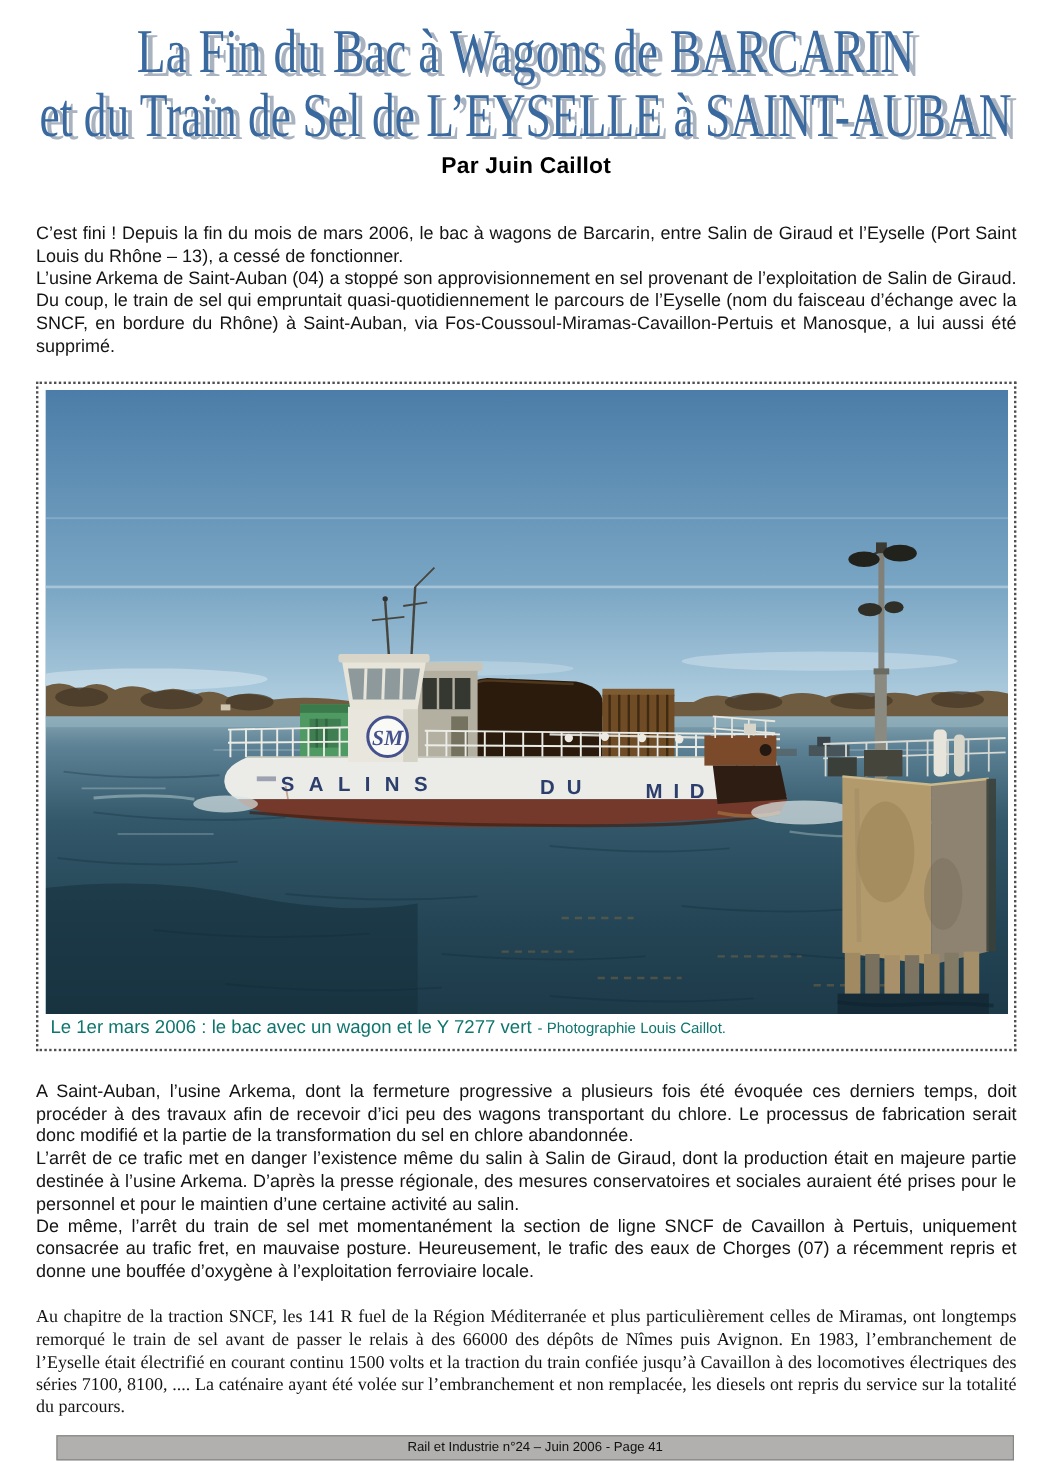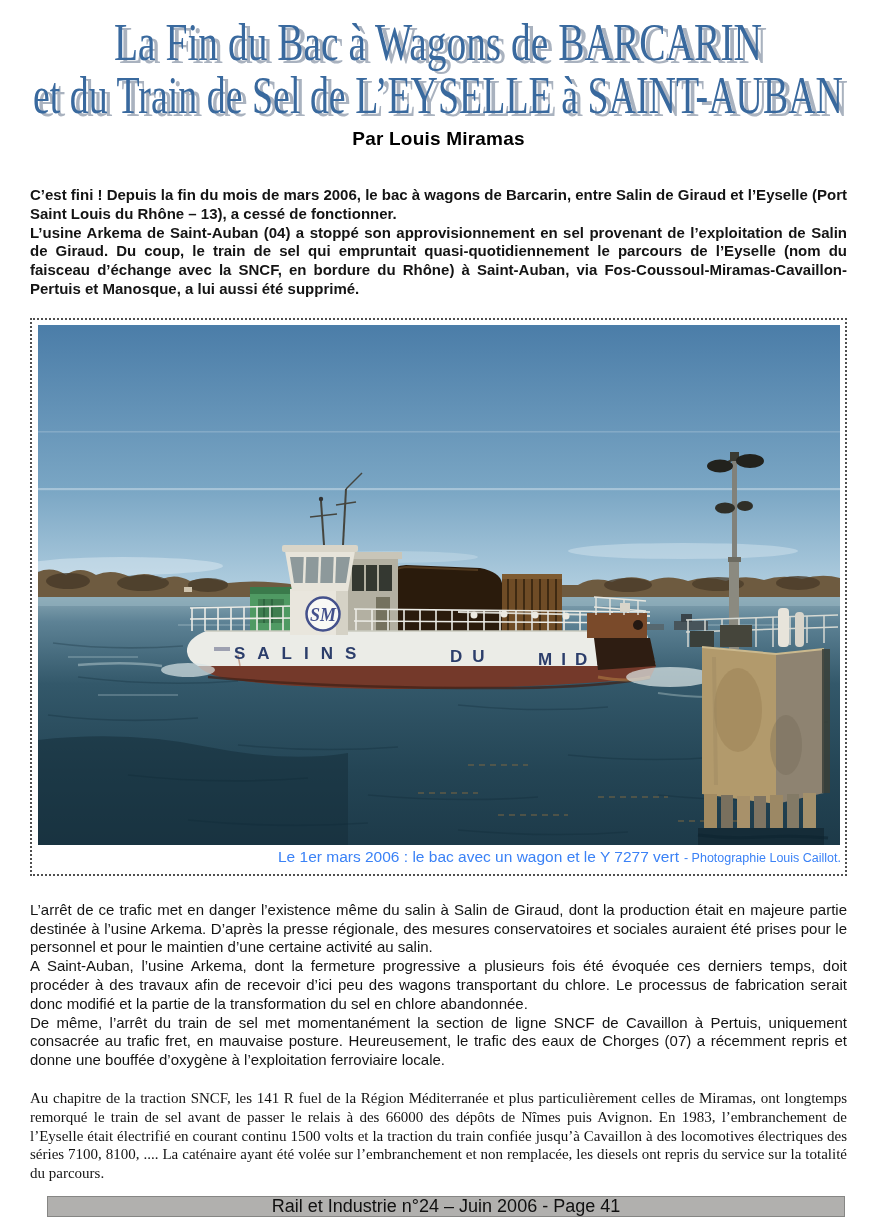--- a/index.html
+++ b/index.html
@@ -6,51 +6,51 @@
   body{width:880px;height:1218px;overflow:hidden;font-family:"Liberation Sans",sans-serif;}
   .page{box-sizing:border-box;width:880px;height:1218px;padding:10px 33px 0 30px;position:relative;background:#fff;}
 
   
   .title-svg{display:block;margin:0 auto;}
   .byline{font-size:19px;font-weight:bold;color:#000;text-align:center;margin-top:6px;letter-spacing:.2px;}
 
   
   .para-block{margin:0;}
   .para-block p{margin:0;font-size:15px;line-height:18.8px;text-align:justify;color:#141414;}
-  .intro{margin-top:36px;font-weight:bold;}
+  .intro{margin-top:36px;}
   .block2{margin-top:25px;}
   .block3{margin-top:19px;font-family:Liberation Serif, serif;}
 
   
   .photo-box{margin-top:19px;border:2px dotted #4f4f4f;padding:5px 4px 8px 6px;}
   .photo{width:802px;height:520px;position:relative;overflow:hidden;background:#7fa7c4;}
   .photo svg{display:block;width:802px;height:520px;}
   figure{margin:0;}
-  figcaption{margin:3px 0 0 4px;color:#3b82f6;white-space:nowrap;text-align:right;}
+  figcaption{margin:3px 0 0 4px;color:#0f766e;white-space:nowrap;}
   .cap-main{font-size:15.5px;}
   .cap-credit{font-size:12.5px;margin-left:5px;}
 
   
   .footer-bar{margin:13px 2px 0 17px;height:19px;line-height:19px;background:#b1b0ae;
-    border:1px solid #868684;text-align:center;font-size:18px;color:#101010;}
+    border:1px solid #868684;text-align:center;font-size:11px;color:#101010;}
 </style>
 </head>
 <body>
 
 <div class="page">
 
   <svg class="title-svg" width="817" height="112" viewBox="0 0 817 112">
     <g font-family="Liberation Serif, serif" font-size="52">
       <text x="410" y="50" text-anchor="middle" textLength="648" lengthAdjust="spacingAndGlyphs" fill="#a9b2bf" transform="translate(3,3)">La Fin du Bac à Wagons de BARCARIN</text>
       <text x="408" y="50" text-anchor="middle" textLength="648" lengthAdjust="spacingAndGlyphs" fill="#39699e">La Fin du Bac à Wagons de BARCARIN</text>
       <text x="410" y="103" text-anchor="middle" textLength="810" lengthAdjust="spacingAndGlyphs" fill="#a9b2bf" transform="translate(3,3)">et du Train de Sel de L’EYSELLE à SAINT-AUBAN</text>
       <text x="408" y="103" text-anchor="middle" textLength="810" lengthAdjust="spacingAndGlyphs" fill="#39699e">et du Train de Sel de L’EYSELLE à SAINT-AUBAN</text>
     </g>
   </svg>
-  <div class="byline">Par Louis Miramas</div>
+  <div class="byline">Par Juin Caillot</div>
 
   <section class="para-block intro">
     <p>C’est fini ! Depuis la fin du mois de mars 2006, le bac à wagons de Barcarin, entre Salin de Giraud et l’Eyselle (Port Saint Louis du Rhône – 13), a cessé de fonctionner.</p>
     <p>L’usine Arkema de Saint-Auban (04) a stoppé son approvisionnement en sel provenant de l’exploitation de Salin de Giraud. Du coup, le train de sel qui empruntait quasi-quotidiennement le parcours de l’Eyselle (nom du faisceau d’échange avec la SNCF, en bordure du Rhône) à Saint-Auban, via Fos-Coussoul-Miramas-Cavaillon-Pertuis et Manosque, a lui aussi été supprimé.</p>
   </section>
 
   <figure class="photo-box">
     <div class="photo">
       <svg viewBox="0 0 802 520" preserveAspectRatio="none">
         <defs>
@@ -329,22 +329,22 @@
           <path d="M660,510 q30,4 64,2 q34,-2 66,1" stroke="#0e2531" stroke-width="3" fill="none" opacity="0.6"></path>
         </g>
       </svg>
     </div>
     <figcaption>
       <span class="cap-main">Le 1er mars 2006 : le bac avec un wagon et le Y 7277 vert</span><span class="cap-credit">- Photographie Louis Caillot.</span>
     </figcaption>
   </figure>
 
   <section class="para-block block2">
+    <p>A Saint-Auban, l’usine Arkema, dont la fermeture progressive a plusieurs fois été évoquée ces derniers temps, doit procéder à des travaux afin de recevoir d’ici peu des wagons transportant du chlore. Le processus de fabrication serait donc modifié et la partie de la transformation du sel en chlore abandonnée.</p>
     <p>L’arrêt de ce trafic met en danger l’existence même du salin à Salin de Giraud, dont la production était en majeure partie destinée à l’usine Arkema. D’après la presse régionale, des mesures conservatoires et sociales auraient été prises pour le personnel et pour le maintien d’une certaine activité au salin.</p>
-    <p>A Saint-Auban, l’usine Arkema, dont la fermeture progressive a plusieurs fois été évoquée ces derniers temps, doit procéder à des travaux afin de recevoir d’ici peu des wagons transportant du chlore. Le processus de fabrication serait donc modifié et la partie de la transformation du sel en chlore abandonnée.</p>
     <p>De même, l’arrêt du train de sel met momentanément la section de ligne SNCF de Cavaillon à Pertuis, uniquement consacrée au trafic fret, en mauvaise posture. Heureusement, le trafic des eaux de Chorges (07) a récemment repris et donne une bouffée d’oxygène à l’exploitation ferroviaire locale.</p>
   </section>
 
   <section class="para-block block3">
     <p>Au chapitre de la traction SNCF, les 141 R fuel de la Région Méditerranée et plus particulièrement celles de Miramas, ont longtemps remorqué le train de sel avant de passer le relais à des 66000 des dépôts de Nîmes puis Avignon. En 1983, l’embranchement de l’Eyselle était électrifié en courant continu 1500 volts et la traction du train confiée jusqu’à Cavaillon à des locomotives électriques des séries 7100, 8100, .... La caténaire ayant été volée sur l’embranchement et non remplacée, les diesels ont repris du service sur la totalité du parcours.</p>
   </section>
 
   <div class="footer-bar">
     <span>Rail et Industrie n°24 – Juin 2006 - Page 41</span>
   </div>

